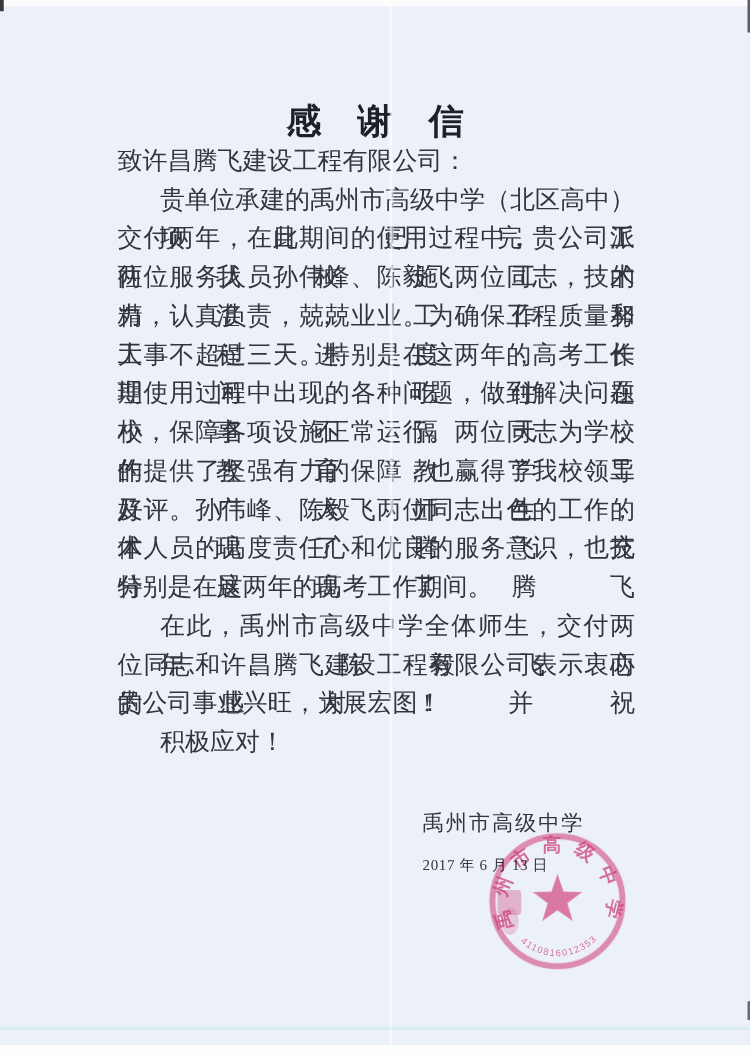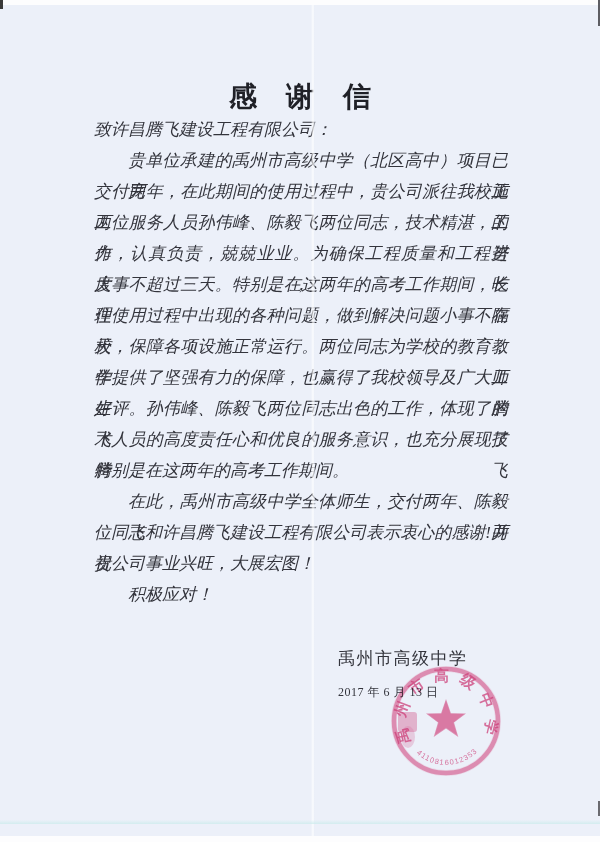--- a/index.html
+++ b/index.html
@@ -28,21 +28,21 @@
 
   .letter-title{
     position:absolute;left:0;top:78px;width:600px;
     text-align:center;
     font-family:"Liberation Sans","DejaVu Sans",sans-serif;
     font-weight:bold;font-size:28px;color:#1f2027;
     letter-spacing:29px;padding-left:29px;box-sizing:border-box;
   }
   .letter-body{
     position:absolute;left:94px;top:114px;width:414px;
-    font-size:17px;line-height:31px;color:#33343c;font-style:italic;
+    font-size:20px;line-height:31px;color:#33343c;
   }
   .line{height:31px;white-space:nowrap;overflow:visible;}
   .fill{text-align:justify;text-align-last:justify;text-justify:inter-character;white-space:normal;}
   .indent{padding-left:34px;box-sizing:border-box;}
 
   .signature-block{position:absolute;left:338px;top:647px;color:#33343c;}
   .sig-school{font-size:17px;letter-spacing:1.5px;height:31px;}
   .sig-date{font-size:12px;margin-top:6px;letter-spacing:.5px;}
 
   .seal{

